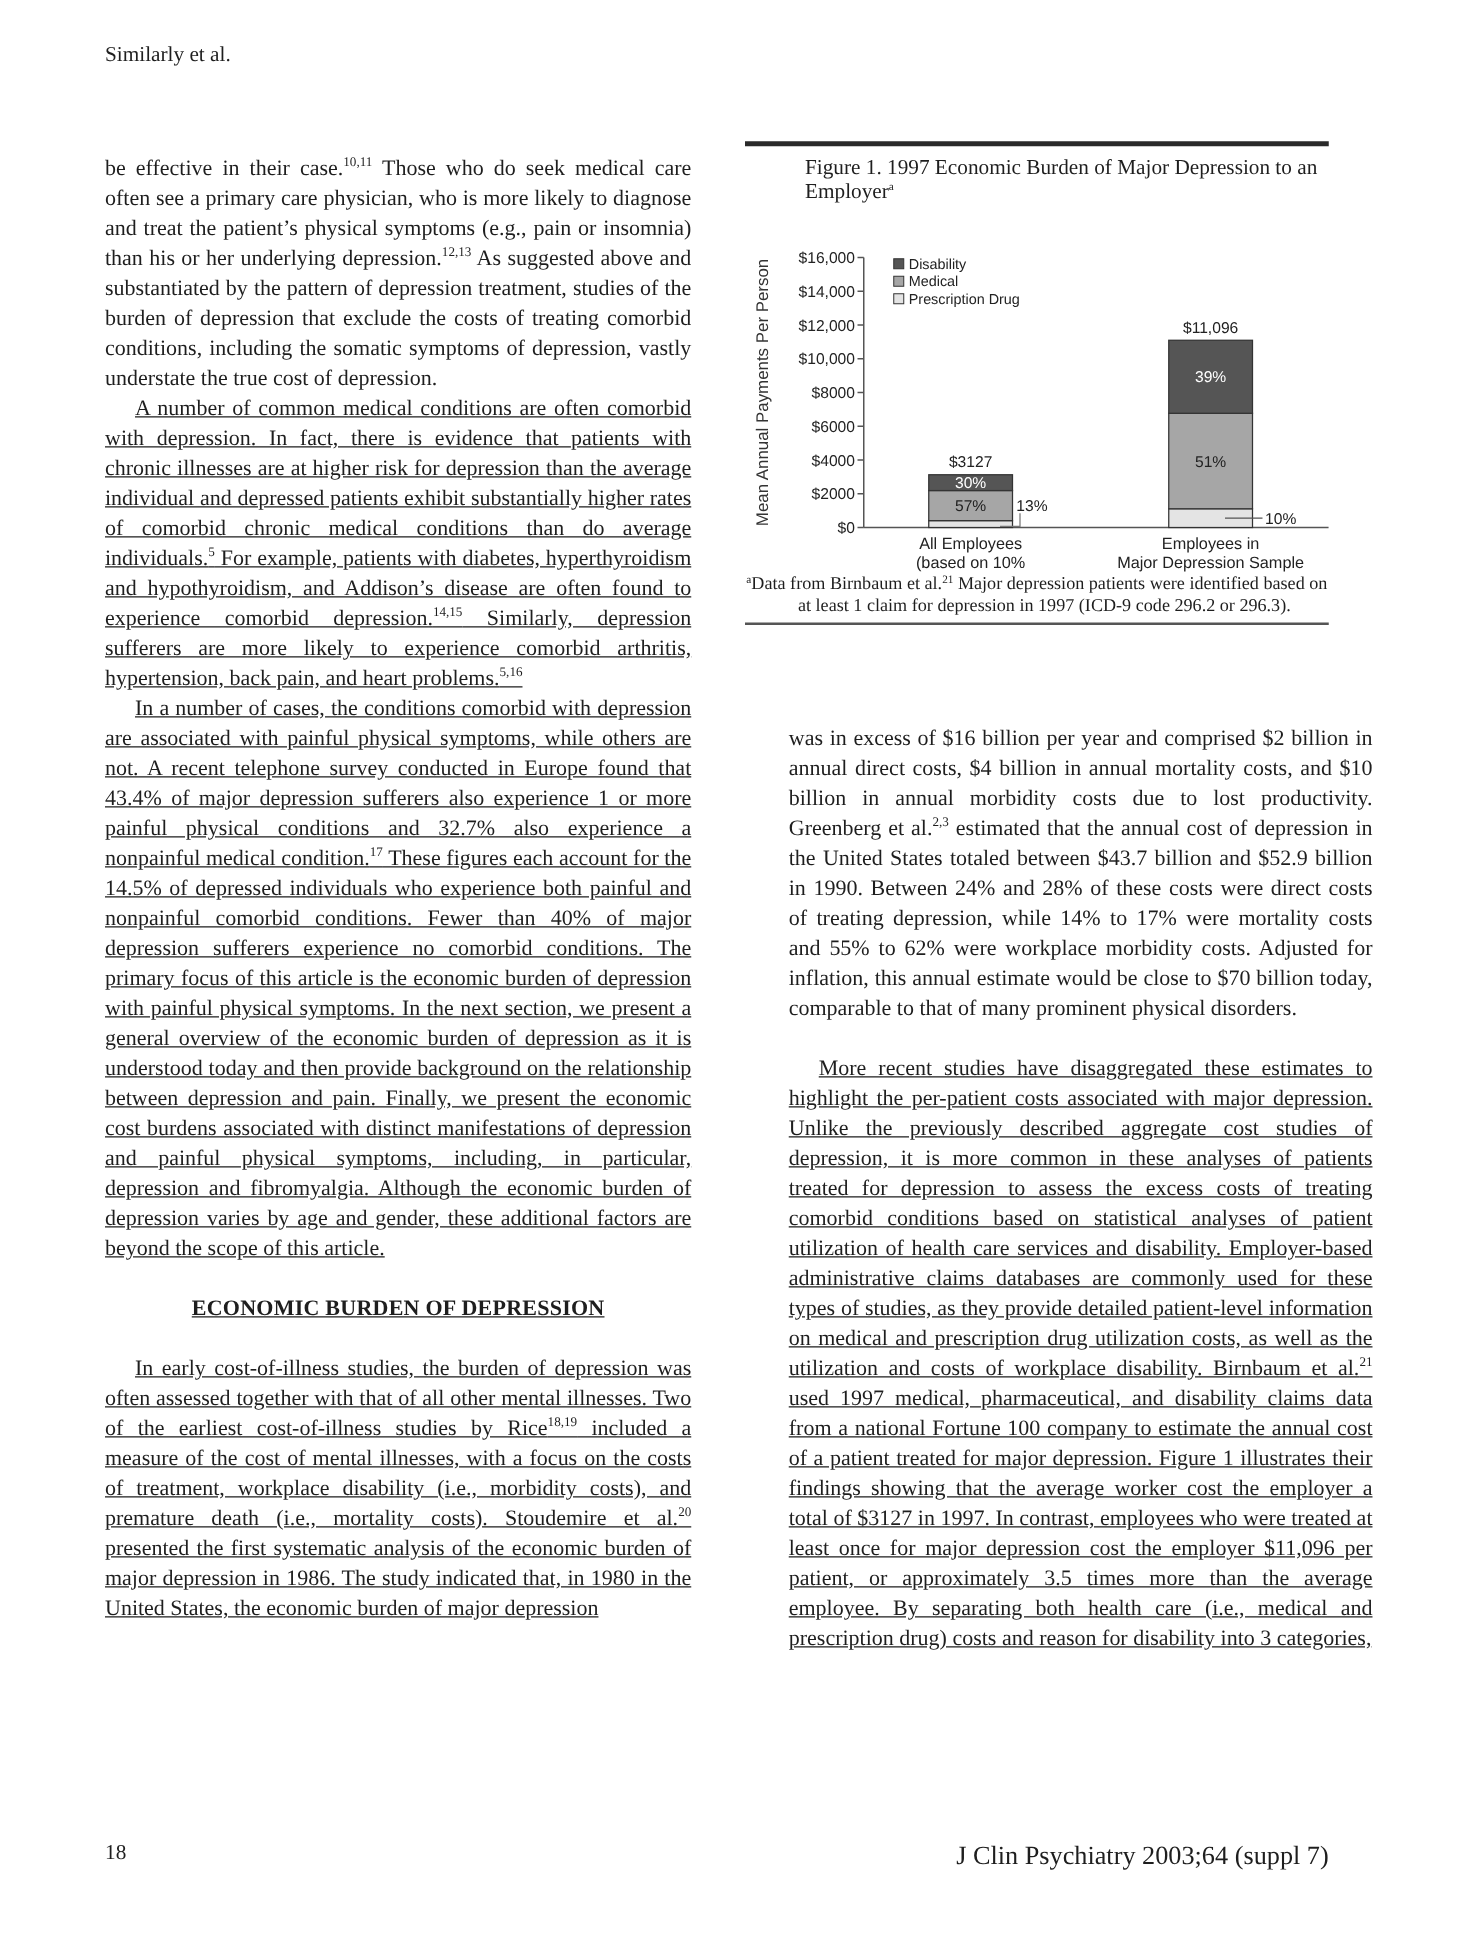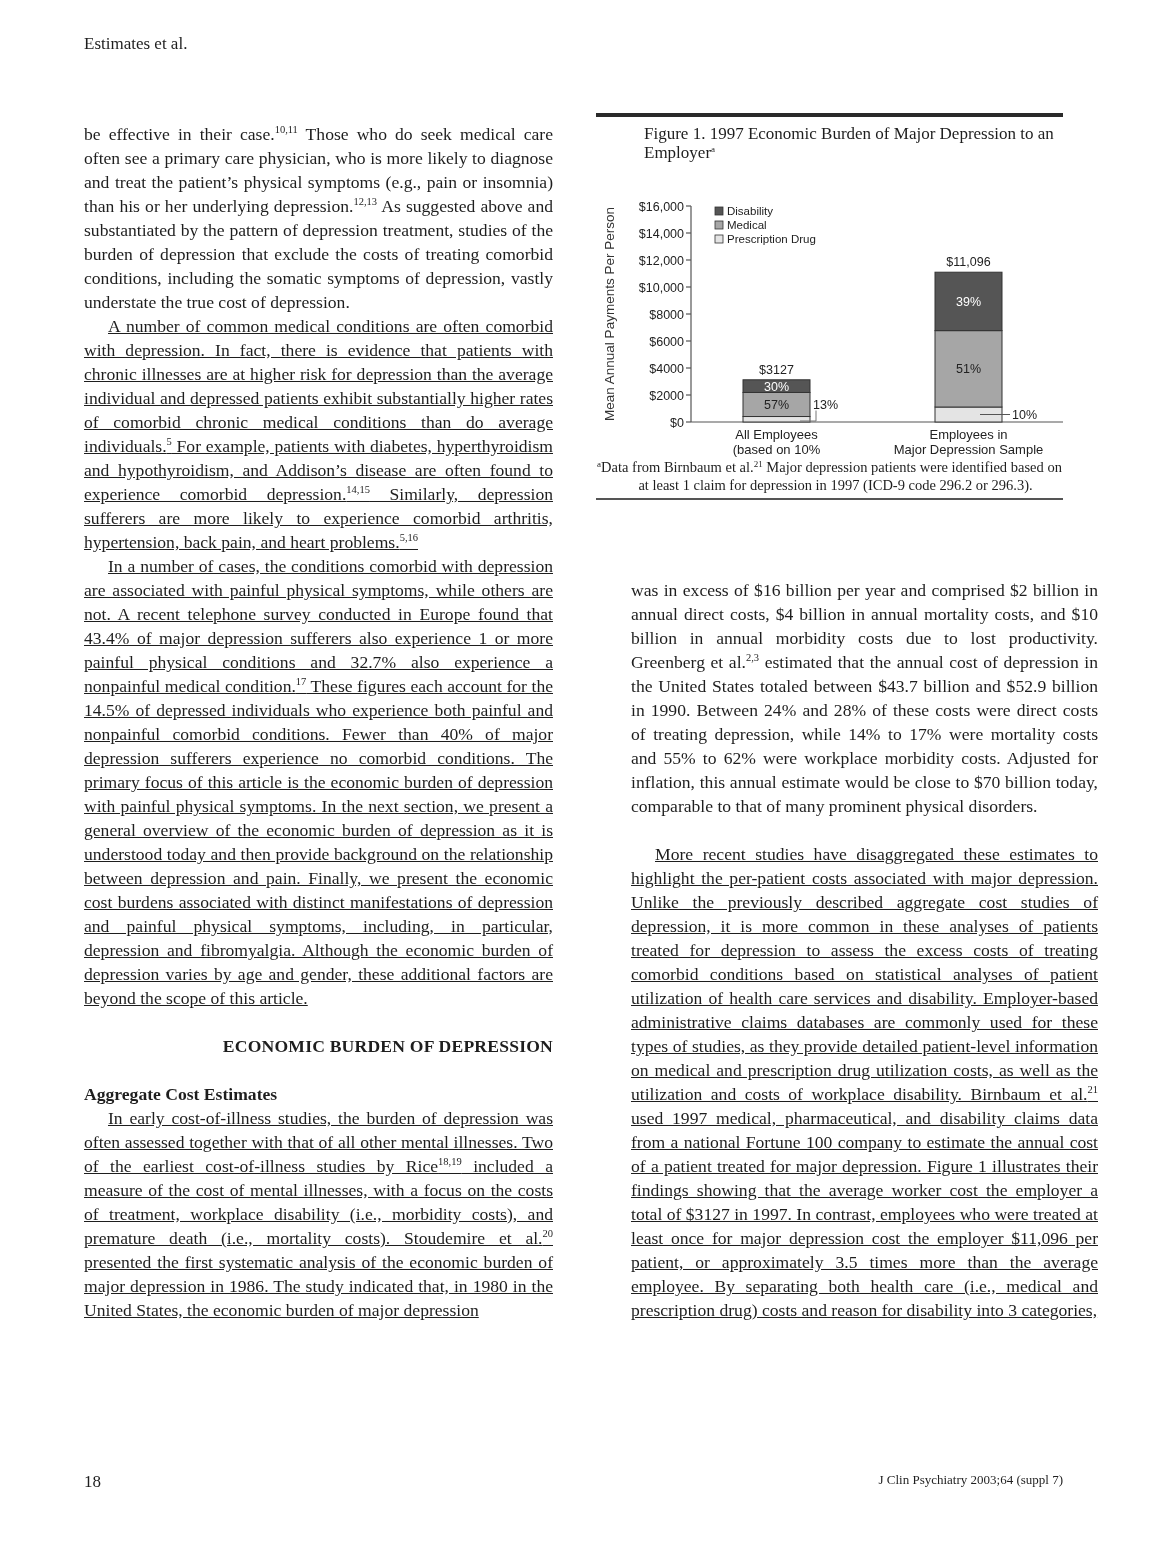--- a/index.html
+++ b/index.html
@@ -6,49 +6,48 @@
   body { width: 1170px; height: 1566px; position: relative; overflow: hidden;
          font-family: "Liberation Serif", "DejaVu Serif", serif; color: #1e1e1e; }
   .running-head { position: absolute; left: 84px; top: 34px; font-size: 17px; }
   .col { position: absolute; top: 110px; font-size: 17.6px; line-height: 24px;
          text-align: justify; hyphens: manual; margin-top: 12px; }
   .col-left { left: 84px; width: 469px; }
   .col-right { left: 631px; width: 467px; top: 566px; }
   .col p { margin: 0; }
   .col p.indent { text-indent: 24px; text-decoration: underline; }
   sup { font-size: 10.5px; line-height: 0; vertical-align: 7px; }
-  .section-head { text-align: right; font-weight: bold; margin: 24px 0 24px 0 !important; letter-spacing: 0.2px; }
+  .section-head { text-align: center; font-weight: bold; margin: 24px 0 24px 0 !important; letter-spacing: 0.2px; text-decoration: underline; }
   .subhead { font-weight: bold; }
   .spacer { height: 24px; }
   .folio { position: absolute; left: 84px; top: 1472px; font-size: 17px; }
-  .journal { position: absolute; right: 107px; top: 1472px; font-size: 13px; }
+  .journal { position: absolute; right: 107px; top: 1472px; font-size: 21px; }
 
   
   .figure { position: absolute; left: 596px; top: 113px; width: 467px; }
   .fig-rule-top { height: 4px; background: #2a2a2a; }
   .fig-title { font-size: 17px; line-height: 19px; margin-top: 7px; margin-left: 48px; }
   .fig-title sup { font-size: 9px; vertical-align: 6px; }
   .chart-wrap { position: relative; width: 467px; height: 290px; margin-top: 6px; }
   .chart-wrap svg { position: absolute; left: 0; top: 0; }
   .fig-footnote { font-size: 14.5px; line-height: 18px; margin-top: 0; padding-left: 12px; text-indent: -12px; text-align: center; }
   .fig-footnote sup { font-size: 9px; vertical-align: 5px; }
   .fig-rule-bottom { height: 1.5px; background: #555; margin-top: 4px; }
   svg text { font-family: "Liberation Sans", "DejaVu Sans", sans-serif; }
 </style>
 </head>
 <body>
 
-<div class="running-head">Estimates et al.</div>
+<div class="running-head">Similarly et al.</div>
 
 <div class="col col-left">
   <p>be effective in their case.<sup>10,11</sup> Those who do seek medical care often see a primary care physician, who is more likely to diagnose and treat the patient’s physical symptoms (e.g., pain or insomnia) than his or her underlying depres­sion.<sup>12,13</sup> As suggested above and substantiated by the pat­tern of depression treatment, studies of the burden of depression that exclude the costs of treating comorbid conditions, including the somatic symptoms of depres­sion, vastly understate the true cost of depression.</p>
   <p class="indent">A number of common medical conditions are often co­morbid with depression. In fact, there is evidence that patients with chronic illnesses are at higher risk for depression than the average individual and depressed patients exhibit substantially higher rates of comorbid chronic medical conditions than do average individuals.<sup>5</sup> For example, patients with diabetes, hyperthyroidism and hypothyroidism, and Addison’s disease are often found to experience comorbid depression.<sup>14,15</sup> Similarly, depression sufferers are more likely to experience comorbid arthritis, hypertension, back pain, and heart problems.<sup>5,16</sup></p>
   <p class="indent">In a number of cases, the conditions comorbid with de­pression are associated with painful physical symptoms, while others are not. A recent telephone survey conducted in Europe found that 43.4% of major depression sufferers also experience 1 or more painful physical conditions and 32.7% also experience a nonpainful medical condition.<sup>17</sup> These figures each account for the 14.5% of depressed individuals who experience both painful and nonpainful comorbid conditions. Fewer than 40% of major depression sufferers experience no comorbid conditions. The primary focus of this article is the economic burden of depression with painful physical symptoms. In the next section, we present a general overview of the economic burden of de­pression as it is understood today and then provide back­ground on the relationship between depression and pain. Finally, we present the economic cost burdens associated with distinct manifestations of depression and painful physical symptoms, including, in particular, depression and fibromyalgia. Although the economic burden of de­pression varies by age and gender, these additional factors are beyond the scope of this article.</p>
   <p class="section-head">ECONOMIC BURDEN OF DEPRESSION</p>
-  <p class="subhead">Aggregate Cost Estimates</p>
   <p class="indent">In early cost-of-illness studies, the burden of depres­sion was often assessed together with that of all other mental illnesses. Two of the earliest cost-of-illness studies by Rice<sup>18,19</sup> included a measure of the cost of mental ill­nesses, with a focus on the costs of treatment, workplace disability (i.e., morbidity costs), and premature death (i.e., mortality costs). Stoudemire et al.<sup>20</sup> presented the first systematic analysis of the economic burden of major de­pression in 1986. The study indicated that, in 1980 in the United States, the economic burden of major depression</p>
 </div>
 
 <div class="figure">
   <div class="fig-rule-top"></div>
   <div class="fig-title">
     <span>Figure 1. 1997 Economic Burden of Major Depression to an Employer</span><sup>a</sup>
   </div>
   <div class="chart-wrap">
     <svg id="chart-svg" width="467" height="290">

